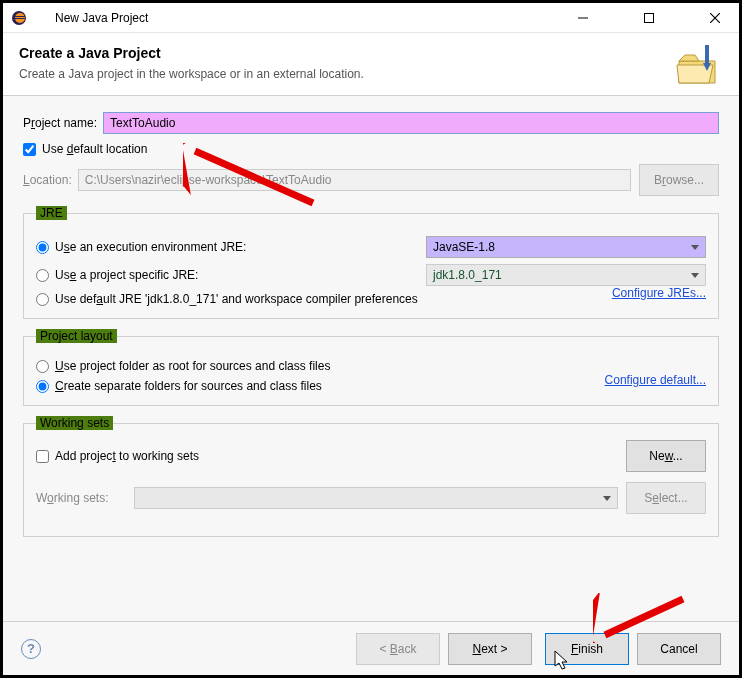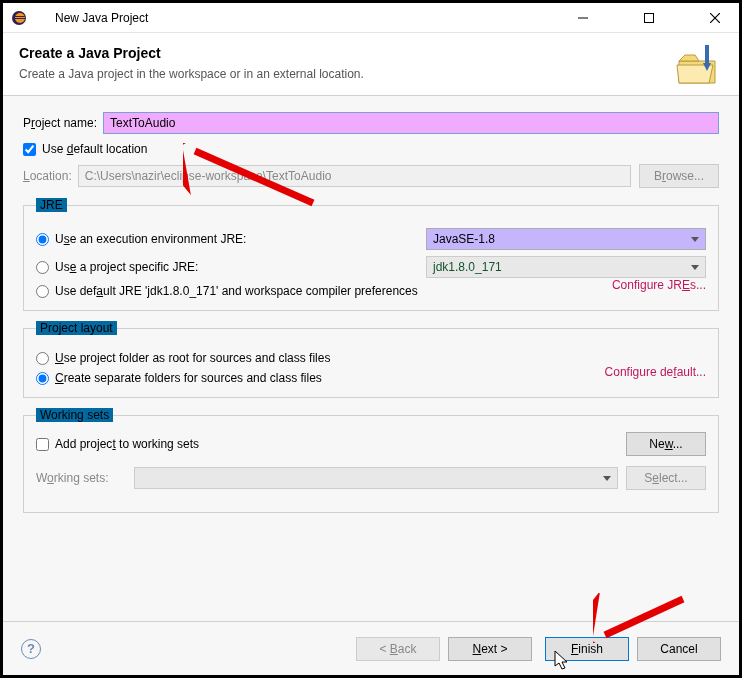--- a/index.html
+++ b/index.html
@@ -14,32 +14,32 @@
 .banner p { font-size: 12px; color: #555; }
 .banner .folder-icon { position: absolute; right: 18px; top: 10px; }
 .content { padding: 16px 20px 10px 20px; background: #f7f7f7; height: calc(100% - 30px - 62px - 54px); overflow: hidden; }
 .row { display: flex; align-items: center; margin-bottom: 8px; }
 .label { font-size: 12px; margin-right: 6px; white-space: nowrap; }
 .u { text-decoration: underline; }
 .textin { flex: 1; height: 22px; border: 1px solid #7a9fd6; padding: 2px 6px; font-size: 12px; background: #f0abfc; outline: none; }
 .textin.disabled { background: #f0f0f0; color: #888; border: 1px solid #ccc; }
 .chk { width: 13px; height: 13px; margin-right: 6px; vertical-align: middle; }
 .chklabel { font-size: 12px; }
-.btn { height: 24px; min-width: 80px; padding: 0 10px; background: #e1e1e1; border: 1px solid #adadad; font-size: 12px; cursor: pointer; }
+.btn { height: 32px; min-width: 80px; padding: 0 10px; background: #e1e1e1; border: 1px solid #adadad; font-size: 12px; cursor: pointer; }
 .btn.disabled { color: #888; background: #e8e8e8; border-color: #ccc; }
 .btn.primary { border: 1px solid #0078d7; }
 fieldset { border: 1px solid #d0d0d0; padding: 10px 12px 12px 12px; margin: 10px 0; position: relative; background: #f7f7f7; }
-fieldset legend { font-size: 12px; padding: 0 4px; background: #0369a1; }
+fieldset legend { font-size: 12px; padding: 0 4px; background: #4d7c0f; }
 .radio-row { display: flex; align-items: center; margin: 6px 0; }
 .radio { width: 13px; height: 13px; margin-right: 6px; }
 .radio-label { font-size: 12px; flex: 1; }
 .dropdown { height: 22px; border: 1px solid #adadad; background: #c4b5fd; padding: 2px 20px 2px 6px; font-size: 12px; width: 280px; position: relative; display: flex; align-items: center; }
 .dropdown.disabled { background: #e8e8e8; color: #14532d; border-color: #ccc; margin-left: 20px; }
 .dropdown::after { content: ""; position: absolute; right: 6px; top: 8px; border-left: 4px solid transparent; border-right: 4px solid transparent; border-top: 5px solid #555; }
-.link { color: #be185d; font-size: 12px; cursor: pointer; text-align: center; }
+.link { color: #1d4ed8; text-decoration: underline; font-size: 12px; cursor: pointer; text-align: center; }
 .link-row { text-align: right; margin-top: -26px; margin-bottom: 6px; }
 .groupsets .row { margin-bottom: 10px; }
 .footer { position: absolute; bottom: 0; left: 0; right: 0; height: 54px; border-top: 1px solid #d0d0d0; display: flex; align-items: center; padding: 0 18px; background: #f7f7f7; }
 .footer .help-icon { width: 20px; height: 20px; border: 1.5px solid #6a8bb8; border-radius: 50%; color: #6a8bb8; display: flex; align-items: center; justify-content: center; font-size: 13px; font-weight: bold; }
 .footer .spacer { flex: 1; }
 .footer .btn { min-width: 84px; margin-left: 8px; }
 .arrow { position: absolute; pointer-events: none; z-index: 100; }
 .cursor { position: absolute; z-index: 101; }
 </style>
 </head>

